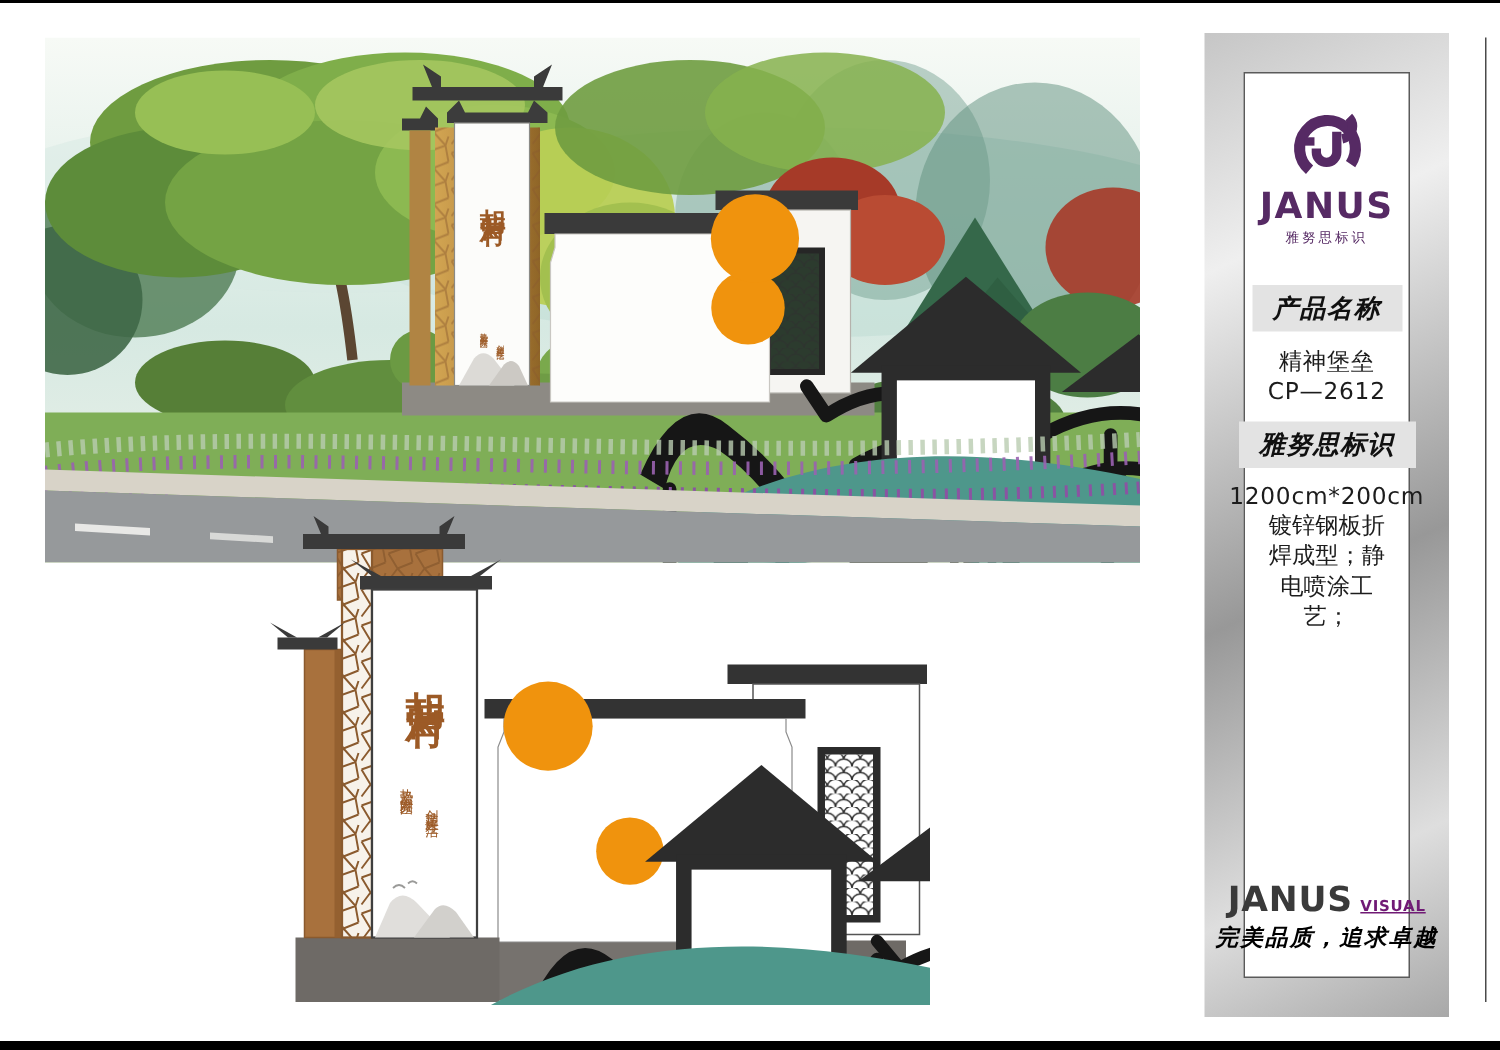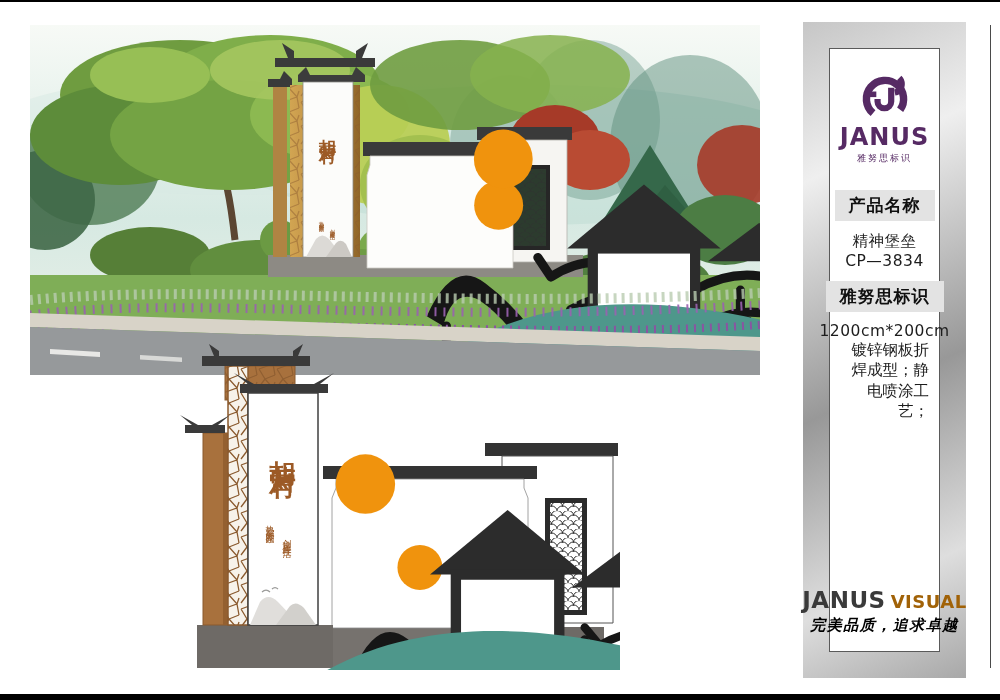--- a/index.html
+++ b/index.html
@@ -16,27 +16,27 @@
   .panel{position:absolute;left:803px;top:22px;width:163px;height:656px;box-sizing:border-box;
          background:linear-gradient(155deg,#c6c6c6 0%,#efefef 22%,#989898 55%,#dedede 82%,#a8a8a8 100%);
          padding:26px;}
   .panel-inner{box-sizing:border-box;width:100%;height:100%;background:#fff;border:1px solid #5a5a5a;
          display:flex;flex-direction:column;align-items:center;padding:14px 10px 12px 10px;}
   .logo-block{display:flex;flex-direction:column;align-items:center;margin-bottom:14px;}
   .logo-mark{width:66px;height:62px;}
   .brand-name{font-size:24px;font-weight:800;letter-spacing:1px;color:#562a64;line-height:1;}
   .brand-sub{font-size:9px;color:#562a64;letter-spacing:2px;margin-top:3px;}
   .sec-head{background:#e3e3e3;color:#101010;font-weight:bold;font-size:17px;letter-spacing:1px;
-            padding:4px 14px;margin:11px 0 10px 0;white-space:nowrap;}
+            padding:4px 14px;margin:11px 0 10px 0;white-space:nowrap;font-style:italic;}
   .sec-value{font-size:15.5px;color:#1c1c1c;letter-spacing:.5px;text-align:center;}
-  .sec-value.left{align-self:stretch;text-align:right;line-height:1.32;letter-spacing:0;}
+  .sec-value.left{align-self:stretch;text-align:center;line-height:1.32;letter-spacing:0;}
   .panel-footer{margin-top:auto;display:flex;flex-direction:column;align-items:center;padding-bottom:4px;}
   .footer-brand{display:flex;align-items:baseline;line-height:1;}
   .footer-brand .main{font-size:23px;font-weight:800;letter-spacing:.5px;color:#3a3a3a;}
-  .footer-brand .suffix{font-size:18px;font-weight:800;color:#a16207;margin-left:5px;letter-spacing:.5px;}
+  .footer-brand .suffix{font-size:10px;font-weight:800;color:#701a75;margin-left:5px;letter-spacing:.5px;text-decoration:underline;}
   .footer-slogan{font-family:"DejaVu Serif","Liberation Serif",serif;font-style:italic;font-weight:bold;
                  font-size:15px;color:#000;letter-spacing:1.5px;margin-top:4px;white-space:nowrap;}
   .vtext{writing-mode:vertical-rl;text-orientation:upright;}
 </style>
 </head>
 <body>
 
 <div class="stage">
 
   <div class="edge-strip edge-top"></div>
@@ -250,21 +250,21 @@
           <path d="M60,40 L60,62 A11,11 0 0 1 38,62 L38,58" fill="none" stroke="#562a64" stroke-width="10"></path>
           <rect x="25" y="46" width="11" height="9" fill="#562a64"></rect>
         </svg>
         <div class="brand-name">JANUS</div>
         <div class="brand-sub">雅努思标识</div>
       </div>
 
       <div class="sec-head">产品名称</div>
       <div class="sec-value">精神堡垒</div>
 
-      <div class="sec-value">CP—3834</div>
+      <div class="sec-value">CP—2612</div>
 
       <div class="sec-head">雅努思标识</div>
       <div class="sec-value">1200cm*200cm</div>
 
       <div class="sec-value left">镀锌钢板折焊成型；静电喷涂工艺；</div>
 
       <div class="panel-footer">
         <div class="footer-brand">
           <span class="main">JANUS</span>
           <span class="suffix">VISUAL</span>

